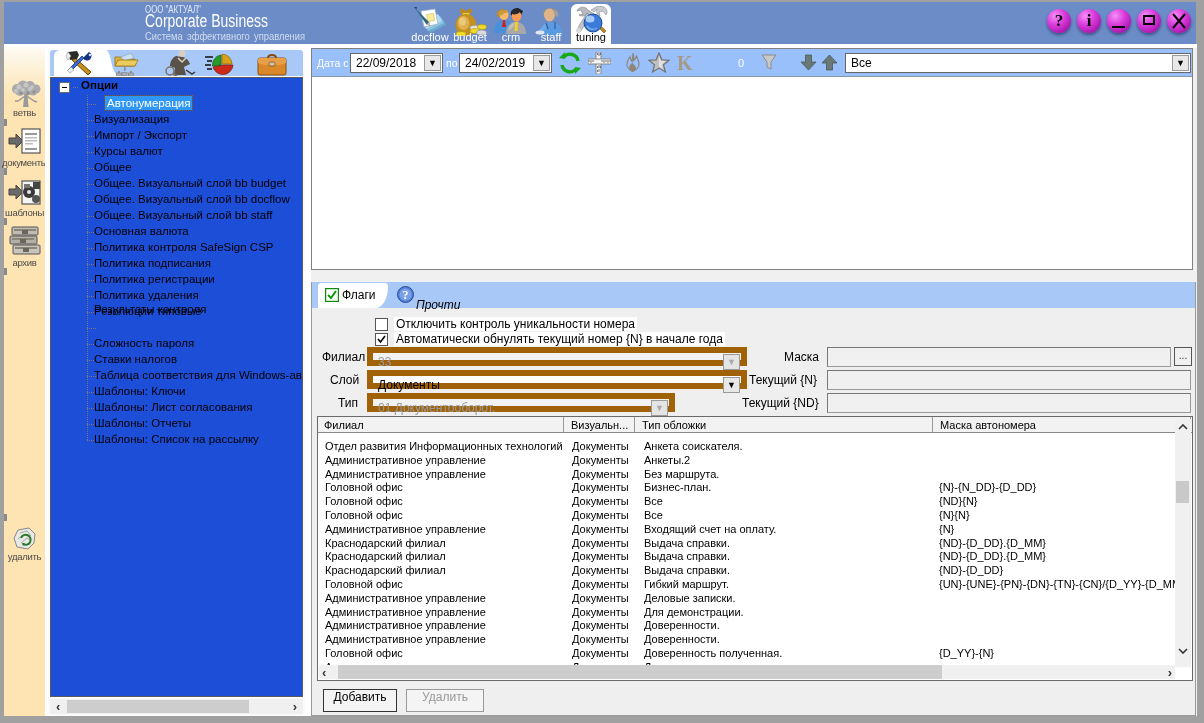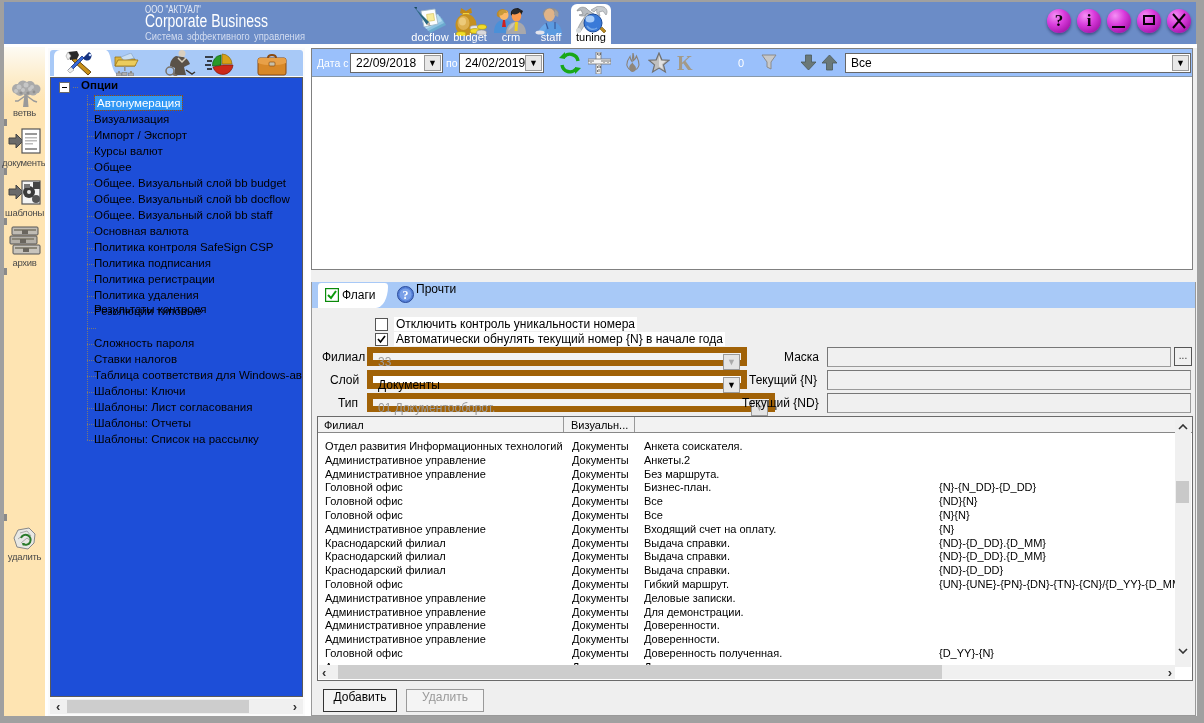--- a/index.html
+++ b/index.html
@@ -43,21 +43,21 @@
 #toolbar { left:0; top:0; width:880px; height:28px; background:#9ac0fb; border-bottom:1px solid #8899aa; font-size:11px; color:#fff; }
 .tfield { position:absolute; top:4px; height:20px; background:#fff; border:1px solid #666; font-size:12px; color:#000; }
 .dbtn { position:absolute; right:1px; top:1px; width:17px; height:16px; background:#e8e8e8; border:1px solid #9a9a9a; text-align:center; font-size:9px; line-height:15px; color:#000; }
 #uthead { left:0; top:29px; width:880px; height:17px; background:#f0f0f0; border-bottom:1px solid #b0b0b0; font-size:11px; color:#000; }
 .hcol { position:absolute; top:0; height:16px; border-right:1px solid #9a9a9a; padding:2px 0 0 6px; background:linear-gradient(#fdfdfd,#ececec); }
 
 
 #botpanel { left:0px; top:234px; width:885px; height:434px; background:#efefef; border:1px solid #999; border-top:none; }
 #btabbar { left:0; top:0; width:883px; height:26px; background:#a8c9f7; }
 #btab1 { left:6px; top:1px; width:70px; height:25px; background:#fff; border-radius:4px 4px 14px 0 / 4px 4px 25px 0; font-size:12px; }
-#btab2 { left:104px; top:0; font-size:12px; color:#000; }
+#btab2 { left:104px; top:16px; font-size:12px; color:#000;font-style:italic; }
 .cbx { position:absolute; width:13px; height:13px; background:#fff; border:1px solid #555; }
 .flabel { position:absolute; font-size:12px; color:#000; padding:0 2px; }
 .wbg { background:#fff; }
 .combo { position:absolute; height:19px; border:6px solid #a16207; background:#f2f2f2; font-size:12px; color:#9a9a9a; padding:2px 0 0 5px; }
 .combo.on { background:#fff; color:#000; }
 .fld { position:absolute; height:20px; border:1px solid #9a9a9a; border-top-color:#777; border-left-color:#777; background:#f0f0f0; }
 
 
 #btable { left:5px; top:134px; width:876px; height:265px; border:1px solid #6a6a6a; background:#fff; }
 #bthead { position:absolute; left:0; top:0; width:874px; height:16px; background:#f2f2f2; border-bottom:1px solid #888; font-size:11px; }
@@ -299,21 +299,21 @@
     </svg>
   </div>
   <div class="abs" id="treebox">
       <div class="abs" style="left:8px;top:4px;width:11px;height:11px;border:1px solid #6a6a6a;background:#fff">
         <div style="position:absolute;left:2px;top:4px;width:5px;height:1px;background:#000"></div>
       </div>
       <div class="abs" style="left:22px;top:9px;width:6px;height:1px;background-image:repeating-linear-gradient(90deg,#787878 0 1px, transparent 1px 2px)"></div>
       <div class="trow" style="top:1px;left:30px;font-weight:bold">Опции</div>
       <div class="abs" style="left:36px;top:17px;width:1px;height:345px;background-image:repeating-linear-gradient(#787878 0 1px, transparent 1px 2px)"></div>
       <div class="abs" style="left:36px;top:26px;width:10px;height:1px;background-image:repeating-linear-gradient(90deg,#787878 0 1px, transparent 1px 2px);background-size:2px 1px"></div>
-      <div class="trow" style="top:18px;left:44px"><span style="display:inline-block;background:#2f97f5;color:#fff;outline:1px dotted #9a5a00;padding:1px 2px 1px 2px">Автонумерация</span></div>
+      <div class="trow" style="top:18px;left:54px"><span style="display:inline-block;background:#2f97f5;color:#fff;outline:1px dotted #9a5a00;padding:1px 2px 1px 2px">Автонумерация</span></div>
       <div class="abs" style="left:36px;top:42px;width:10px;height:1px;background-image:repeating-linear-gradient(90deg,#787878 0 1px, transparent 1px 2px);background-size:2px 1px"></div>
       <div class="trow" style="top:35px;left:43px">Визуализация</div>
       <div class="abs" style="left:36px;top:58px;width:10px;height:1px;background-image:repeating-linear-gradient(90deg,#787878 0 1px, transparent 1px 2px);background-size:2px 1px"></div>
       <div class="trow" style="top:51px;left:43px">Импорт / Экспорт</div>
       <div class="abs" style="left:36px;top:74px;width:10px;height:1px;background-image:repeating-linear-gradient(90deg,#787878 0 1px, transparent 1px 2px);background-size:2px 1px"></div>
       <div class="trow" style="top:67px;left:43px">Курсы валют</div>
       <div class="abs" style="left:36px;top:90px;width:10px;height:1px;background-image:repeating-linear-gradient(90deg,#787878 0 1px, transparent 1px 2px);background-size:2px 1px"></div>
       <div class="trow" style="top:83px;left:43px">Общее</div>
       <div class="abs" style="left:36px;top:106px;width:10px;height:1px;background-image:repeating-linear-gradient(90deg,#787878 0 1px, transparent 1px 2px);background-size:2px 1px"></div>
       <div class="trow" style="top:99px;left:43px">Общее. Визуальный слой bb budget</div>
@@ -356,21 +356,21 @@
       <span class="sbarrow" style="right:6px">›</span>
     </div>
 </div>
 
 <div class="abs" id="rpanel">
   <div class="abs" id="topbox">
     <div class="abs" id="toolbar">
       <span class="abs" style="left:5px;top:8px;font-size:10.5px">Дата с</span>
       <div class="tfield" style="left:38px;width:93px;padding:2px 0 0 5px">22/09/2018<div class="dbtn">▼</div></div>
       <span class="abs" style="left:134px;top:8px;font-size:10.5px">по</span>
-      <div class="tfield" style="left:147px;width:85px;padding:2px 0 0 5px">24/02/2019<div class="dbtn">▼</div></div>
+      <div class="tfield" style="left:147px;width:93px;padding:2px 0 0 5px">24/02/2019<div class="dbtn">▼</div></div>
       <svg class="abs" style="left:247px;top:3px" width="22" height="22" viewBox="0 0 22 22">
         <path d="M19 9 A8 8 0 0 0 5 5" stroke="#18a818" stroke-width="3.4" fill="none"></path>
         <path d="M6 0 L6 7 L0 6 Z" fill="#18a818"></path>
         <path d="M3 13 A8 8 0 0 0 17 17" stroke="#18a818" stroke-width="3.4" fill="none"></path>
         <path d="M16 22 L16 15 L22 16 Z" fill="#18a818"></path>
       </svg>
       <svg class="abs" style="left:276px;top:3px" width="23" height="22" viewBox="0 0 23 22">
         <rect x="8" y="0" width="5" height="22" fill="#f4f4f4" stroke="#777" stroke-width="0.8"></rect>
         <rect x="0" y="7" width="23" height="5" fill="#f4f4f4" stroke="#777" stroke-width="0.8"></rect>
         <g stroke="#555" stroke-width="0.8">
@@ -433,28 +433,30 @@
     <span class="flabel" style="left:470px;top:68px">Маска</span>
     <div class="fld" style="left:515px;top:65px;width:344px"></div>
     <div class="abs" style="left:862px;top:65px;width:18px;height:19px;border:1px solid #555;background:#f0f0f0;font-size:10px;text-align:center;line-height:15px;color:#333">...</div>
 
     <span class="flabel" style="left:16px;top:91px">Слой</span>
     <div class="combo on" style="left:55px;top:88px;width:380px">Документы<div class="dbtn" style="color:#000">▼</div></div>
     <span class="flabel" style="left:435px;top:91px">Текущий {N}</span>
     <div class="fld" style="left:515px;top:88px;width:364px"></div>
 
     <span class="flabel" style="left:24px;top:114px">Тип</span>
-    <div class="combo" style="left:55px;top:111px;width:408px">01 Документооборот.<div class="dbtn" style="color:#aaa;background:#e4e4e4">▼</div></div>
+    <div class="combo" style="left:55px;top:111px;width:308px">01 Документооборот.<div class="dbtn" style="color:#aaa;background:#e4e4e4">▼</div></div>
     <span class="flabel" style="left:428px;top:114px">Текущий {ND}</span>
     <div class="fld" style="left:515px;top:111px;width:364px"></div>
 
     <div class="abs" id="btable">
       <div id="bthead">
         <div class="bhc" style="left:0;width:246px">Филиал</div>
         <div class="bhc" style="left:247px;width:70px">Визуальн...</div>
+        <div class="bhc" style="left:318px;width:297px">Тип обложки</div>
+        <div class="bhc" style="left:616px;width:257px">Маска автономера</div>
       </div>
       <div id="brows">
           <div class="brow" style="top:23px">
             <span class="bc1">Отдел развития Информационных технологий</span>
             <span class="bc2">Документы</span>
             <span class="bc3">Анкета соискателя.</span>
             <span class="bc4"></span>
           </div>
           <div class="brow" style="top:36.8px">
             <span class="bc1">Административное управление</span>

